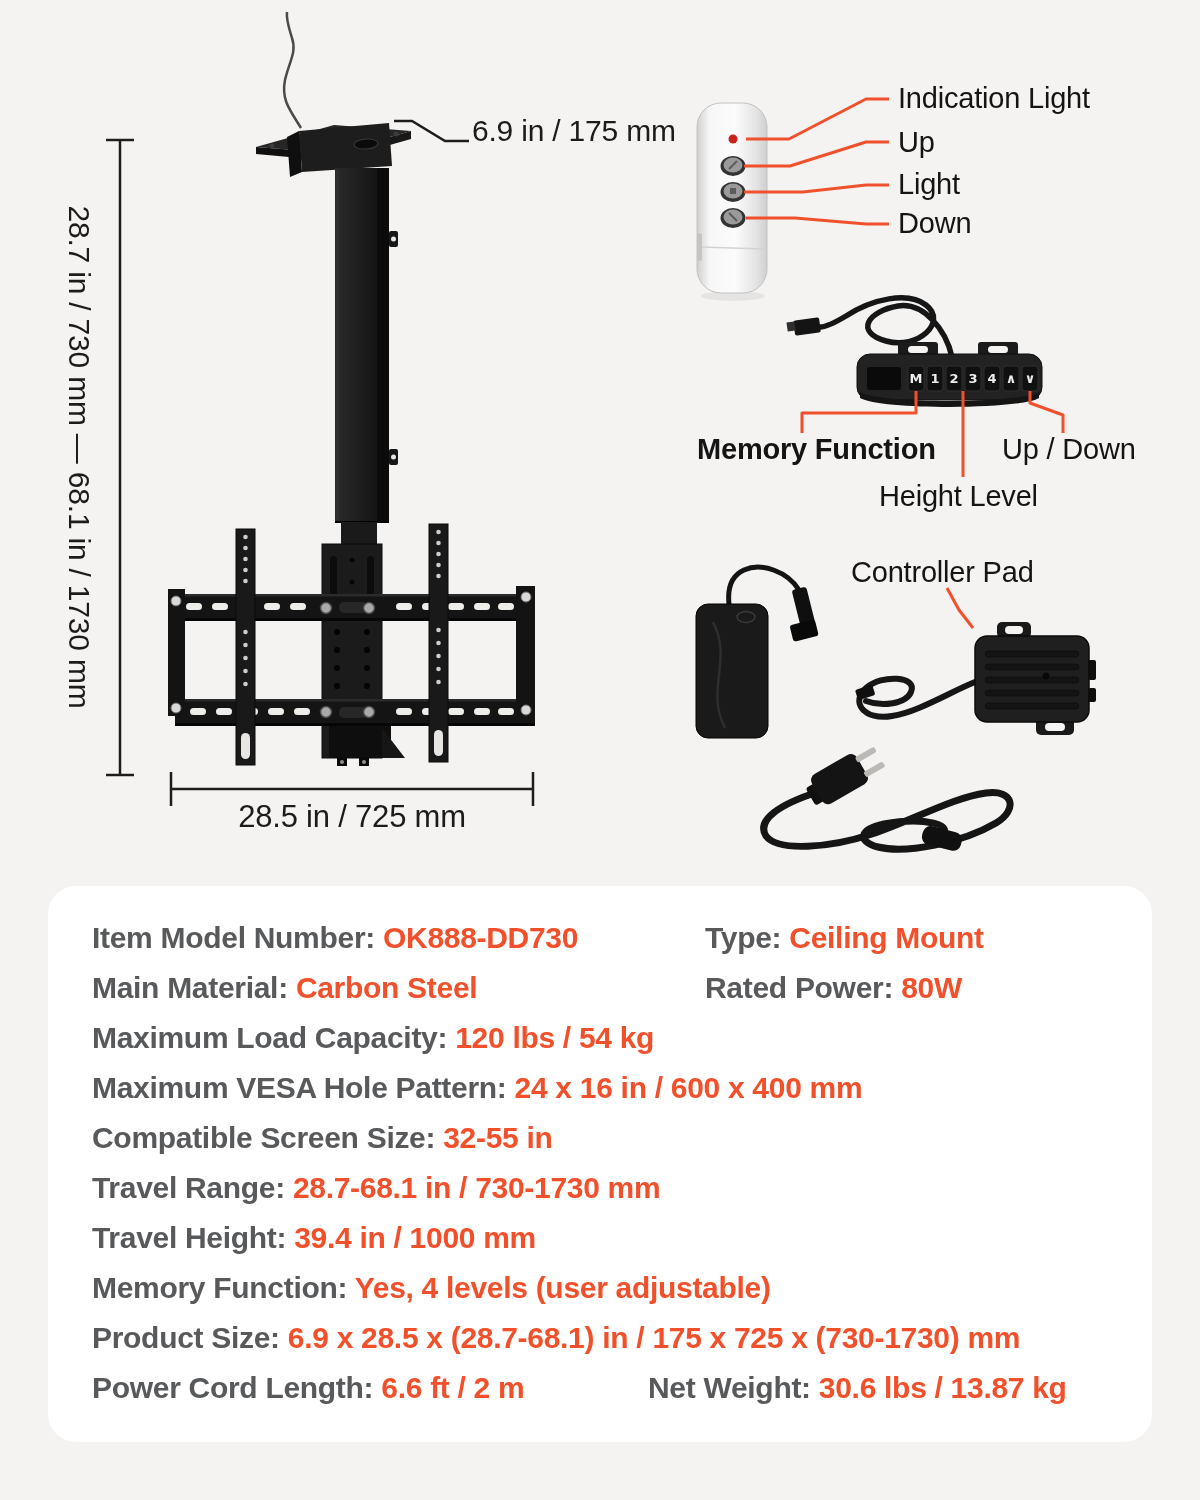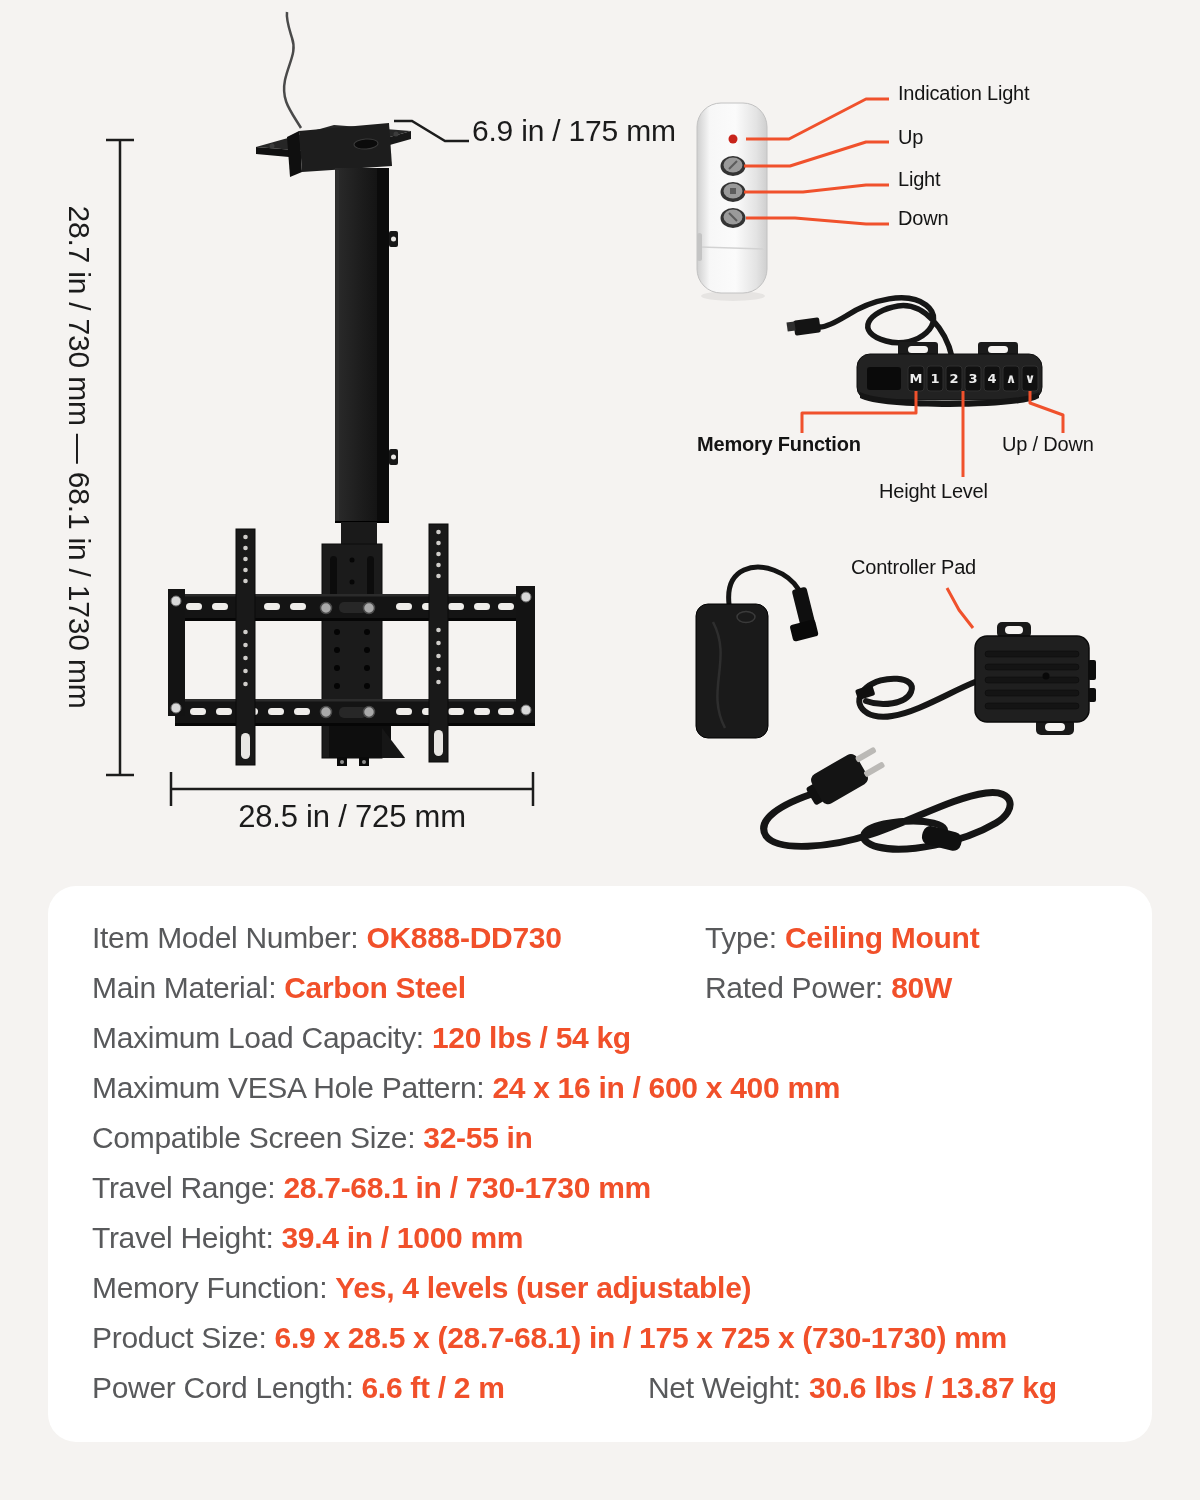--- a/index.html
+++ b/index.html
@@ -2,29 +2,29 @@
 <html><head>
 <meta charset="utf-8">
 <style>
   html,body{margin:0;padding:0;}
   body{width:1200px;height:1500px;position:relative;background:#F5F3F1;
        font-family:"Liberation Sans","DejaVu Sans",sans-serif;overflow:hidden;}
   svg{position:absolute;left:0;top:0;}
   
   .dim-label{position:absolute;font-size:30px;color:#1B1B1B;white-space:nowrap;letter-spacing:-0.2px;}
   .dim-left{left:79px;top:457px;transform:translate(-50%,-50%) rotate(90deg);}
-  .callout{position:absolute;font-size:20px;color:#141414;white-space:nowrap;letter-spacing:-0.2px;}
+  .callout{position:absolute;font-size:29px;color:#141414;white-space:nowrap;letter-spacing:-0.2px;}
   .pad-key{position:absolute;width:18px;text-align:center;font-size:13px;font-weight:700;
            color:#ECECEC;font-family:"DejaVu Sans",sans-serif;transform:translateX(-50%);}
   
   .spec-panel{position:absolute;left:48px;top:886px;width:1104px;height:556px;
               background:#FFFFFF;border-radius:28px;}
   .spec-body{position:absolute;left:44px;top:27px;right:30px;}
   .spec-row{position:relative;height:50px;line-height:50px;font-size:30px;white-space:nowrap;letter-spacing:-0.3px;}
-  .spec-row .lbl{color:#58595B;}
+  .spec-row .lbl{color:#58595B;font-weight:bold;}
   .spec-row .val{color:#F1502A;font-weight:700;margin-top:40px;}
   .col2{position:absolute;top:0;text-align:right;}
   .col2-a{left:613px;}
   .col2-b{left:556px;}
 </style>
 </head>
 <body>
 
 <svg width="1200" height="1500" viewBox="0 0 1200 1500">
   <defs>

